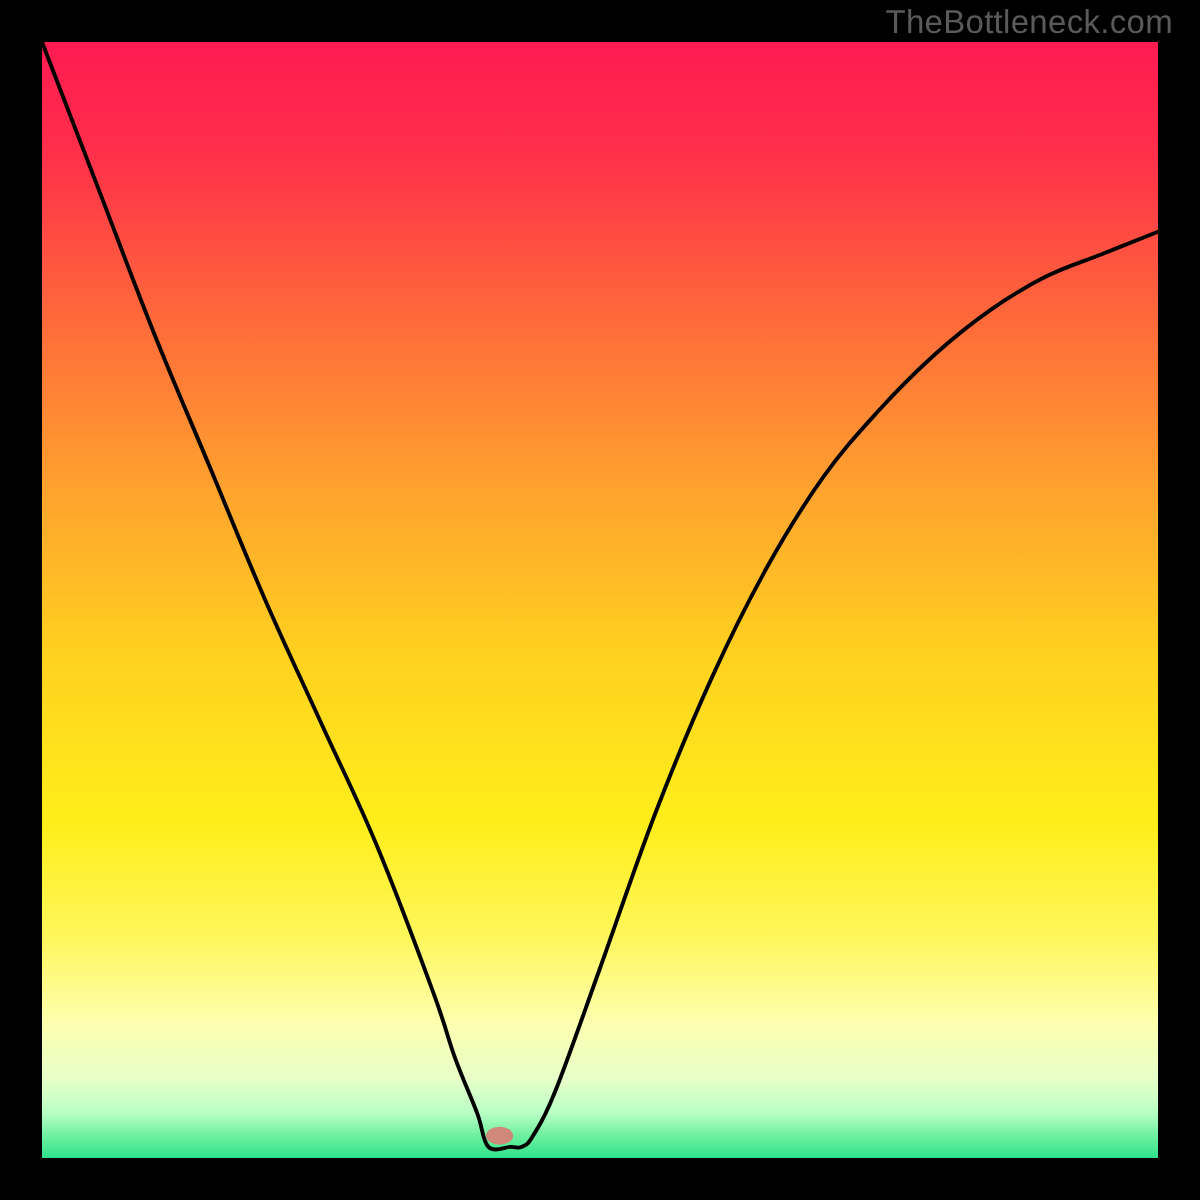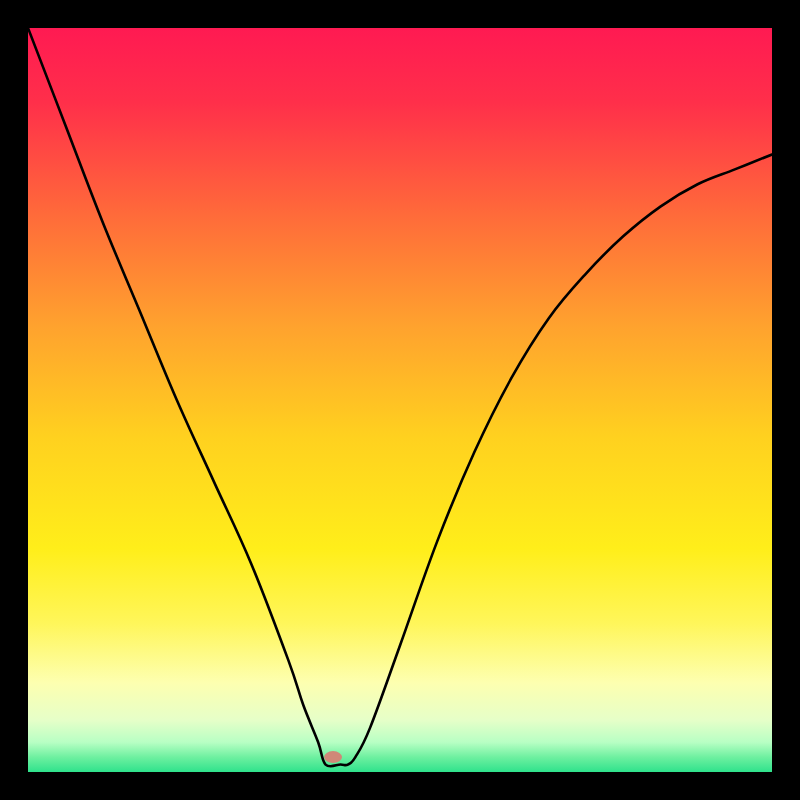--- a/index.html
+++ b/index.html
@@ -33,20 +33,21 @@
     top: 28px;
     width: 744px;
     height: 744px;
   }
   svg { display: block; }
 </style>
 </head>
 <body>
 
 <div class="outer">
+  <div class="watermark">TheBottleneck.com</div>
   <div class="plot">
     <svg id="chart-svg" width="744" height="744" viewBox="0 0 744 744">
       <defs>
         <linearGradient id="bg-grad" x1="0" y1="0" x2="0" y2="1">
           <stop offset="0%" stop-color="#ff1a52"></stop>
           <stop offset="10%" stop-color="#ff2f4a"></stop>
           <stop offset="25%" stop-color="#ff6a3a"></stop>
           <stop offset="40%" stop-color="#ffa22e"></stop>
           <stop offset="55%" stop-color="#ffd11f"></stop>
           <stop offset="70%" stop-color="#ffee1a"></stop>

